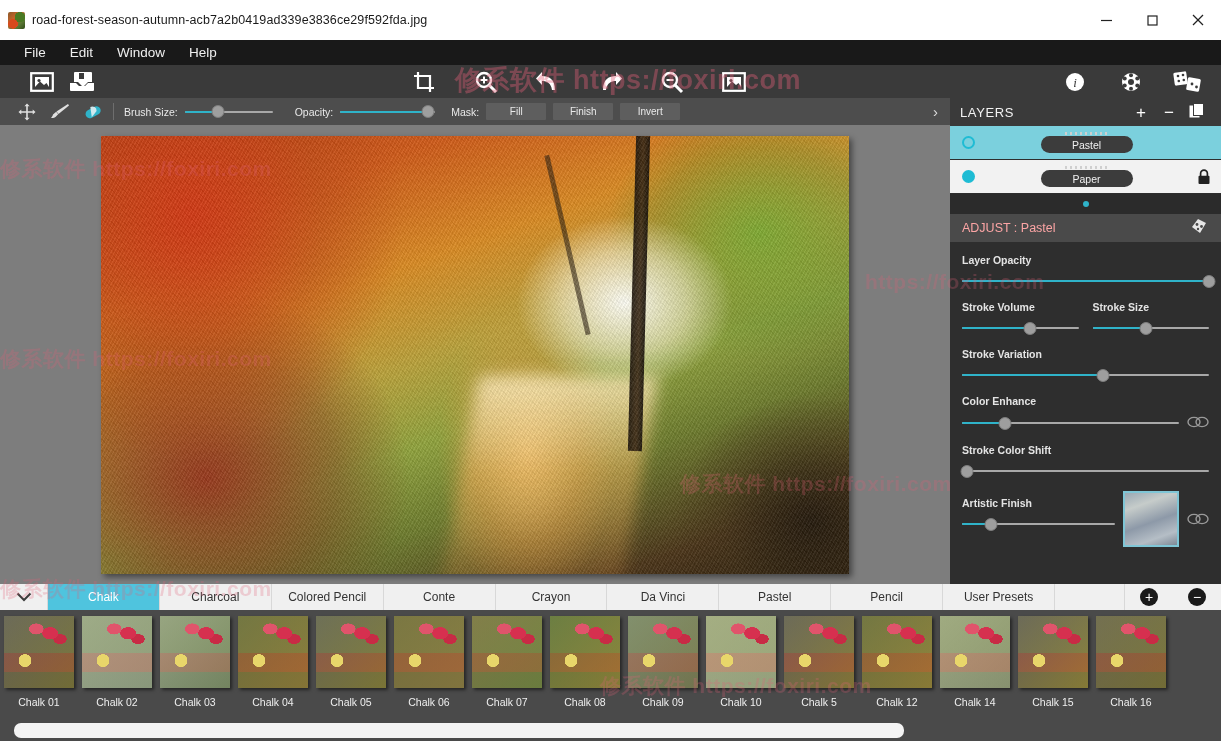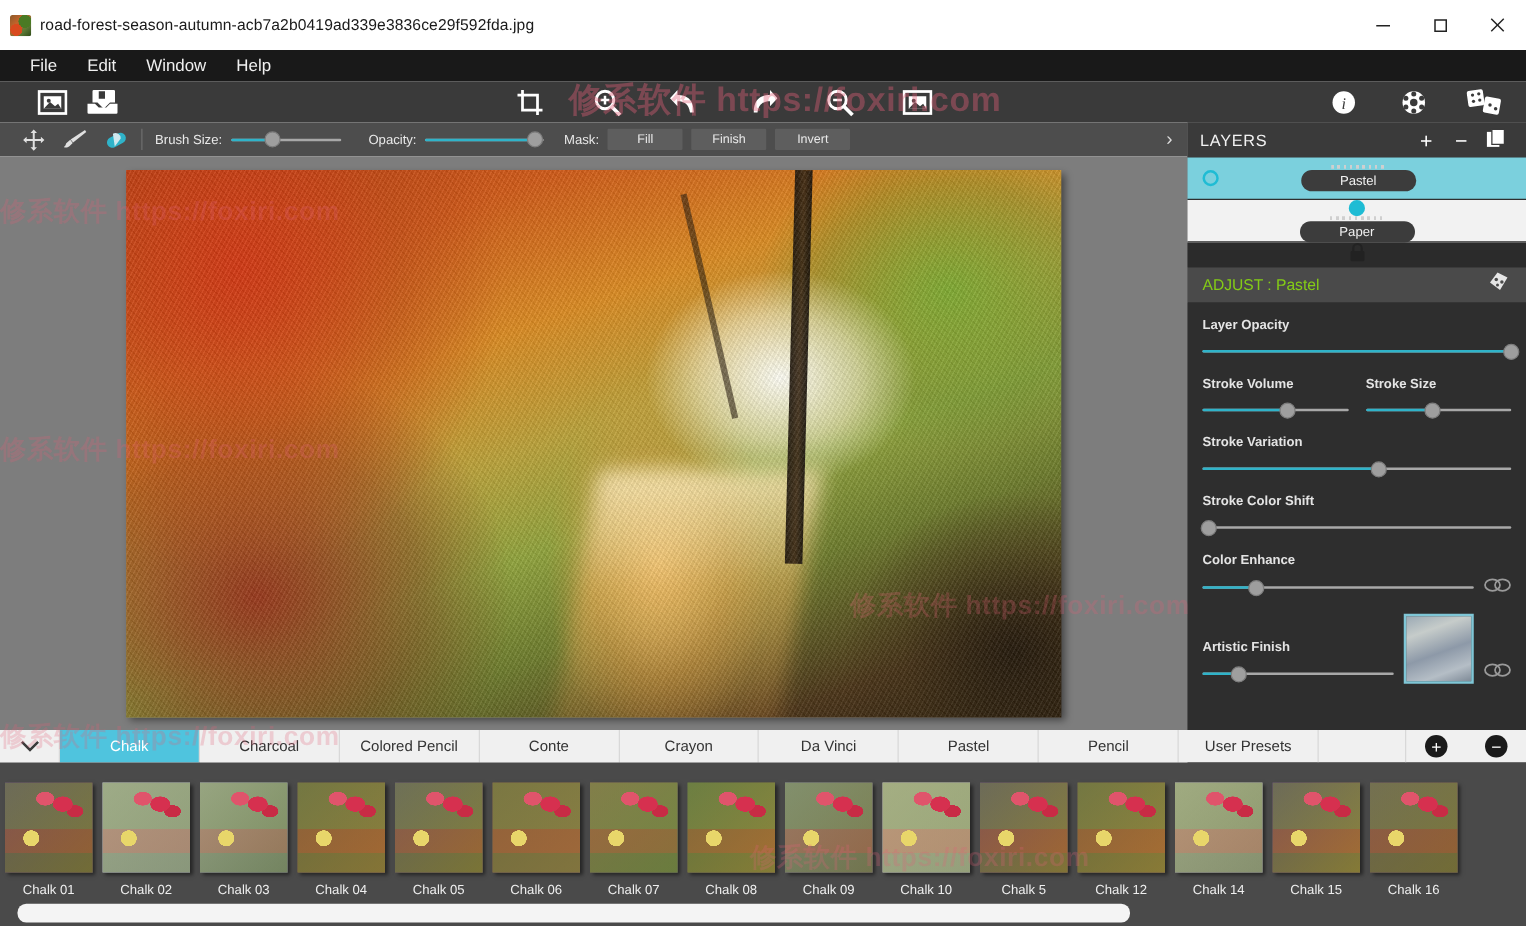--- a/index.html
+++ b/index.html
@@ -85,39 +85,39 @@
   
   .rightpanel { position:absolute; left:950px; top:98px; width:271px; height:486px;
     background:#2e2e2e; }
   .layers-head { height:28px; display:flex; align-items:center; padding:0 10px;
     background:#3a3a3a; }
   .layers-title { color:#f2f2f2; font-size:13px; letter-spacing:.6px; flex:1 1 auto; }
   .lh-btn { color:#fff; width:28px; text-align:center; font-size:17px; line-height:1; }
   .layer-row { height:34px; display:flex; align-items:center; position:relative;
     border-bottom:1px solid #2e2e2e; }
   .layer-row.sel { background:#7bd0dd; }
-  .layer-row.unsel { background:#f2f2f2;flex-direction:column; }
+  .layer-row.unsel { background:#f2f2f2; }
   .eye { width:36px; display:flex; align-items:center; justify-content:center; }
   .eye .dot { width:13px; height:13px; border-radius:50%; border:2px solid #1fbcd4;
     background:transparent; }
   .eye .dot.filled { background:#1fbcd4; border-color:#1fbcd4; }
   .layer-pill-wrap { flex:1 1 auto; display:flex; flex-direction:column;
     align-items:center; justify-content:center; }
   .grip { width:44px; height:3px; margin-bottom:1px;
     background:repeating-linear-gradient(90deg,#cfcfcf 0 2px, transparent 2px 5px); }
   .layer-pill { width:92px; height:17px; background:#3c3c3c; border-radius:9px;
     color:#f0f0f0; font-size:10.5px; display:flex; align-items:center;
     justify-content:center; }
   .lock { width:34px; display:flex; align-items:center; justify-content:center; }
   .layers-gap { height:20px; background:#2b2b2b; display:flex; align-items:center;
     justify-content:center; }
   .pagedot { width:6px; height:6px; border-radius:50%; background:#2fb3c9; }
   .adjust-head { height:28px; background:#4a4a4a; display:flex; align-items:center;
     padding:0 12px; }
-  .adjust-title { color:#84cc16; font-size:12.5px; flex:1 1 auto; }
+  .adjust-title { color:#fca5a5; font-size:12.5px; flex:1 1 auto; }
   .adjust-body { padding:12px 12px 0 12px; background:#2e2e2e; height:376px; position:relative; }
   .ctl { margin-bottom:12px;font-weight:bold; }
   .ctl-label { color:#e4e4e4; font-size:10.5px; margin-bottom:7px; }
   .row2 { display:flex; gap:14px; }
   .row2 > div { flex:1 1 0; }
   .ctl-with-link { display:flex; align-items:center; gap:8px; }
   .link-ic { color:#9a9a9a; flex:0 0 auto; }
   .finish-thumb { width:56px; height:56px; border:2px solid #7fc6d6;
     background:linear-gradient(160deg,#9aa9b4 0%,#c6ccca 25%,#8d99a8 55%,#b5bec6 80%,#7e8a97 100%);
     flex:0 0 auto; }
@@ -131,21 +131,21 @@
     font-size:12px; color:#333; border-right:1px solid #d8d8d8; }
   .ptab.active { background:#4fc4de; color:#fff; }
   .ptab.blank { flex:0 0 70px; }
   .pt-btns { flex:0 0 96px; display:flex; align-items:center;
     justify-content:space-around; }
   .circ { width:18px; height:18px; border-radius:50%; background:#1a1a1a;
     color:#fff; font-size:14px; display:flex; align-items:center;
     justify-content:center; line-height:1; }
 
   .presets { position:absolute; left:0; top:610px; width:1221px; height:110px;
-    background:#4a4a4a; display:flex; padding:16px 0 0 0; overflow:hidden; }
+    background:#4a4a4a; display:flex; padding:6px 0 0 0; overflow:hidden; }
   .preset { width:78px; flex:0 0 78px; display:flex; flex-direction:column;
     align-items:center; }
   .p-thumb { width:70px; height:72px; box-shadow:2px 2px 3px rgba(0,0,0,.5);
     position:relative; overflow:hidden; }
   .p-thumb::after { content:""; position:absolute; inset:0;
     background:
       radial-gradient(circle 9px at 30% 62%, #e8d66a 0 70%, transparent 72%),
       radial-gradient(ellipse 13px 10px at 66% 24%, #d6304f 0 60%, transparent 62%),
       radial-gradient(ellipse 12px 9px at 46% 18%, #e0546b 0 60%, transparent 62%),
       radial-gradient(ellipse 11px 8px at 80% 32%, #c82b45 0 60%, transparent 62%),
@@ -430,29 +430,20 @@
           </div>
         </div>
       </div>
 
       <div class="ctl">
         <div class="ctl-label">Stroke Variation</div>
         <div class="slider" style="width:100%">
           <div class="track"></div>
             <div class="fill" style="width:57%"></div>
           <div class="knob" style="left:57%"></div>
-        </div>
-      </div>
-
-      <div class="ctl">
-        <div class="ctl-label">Stroke Color Shift</div>
-        <div class="slider" style="width:100%">
-          <div class="track"></div>
-            <div class="fill" style="width:1%"></div>
-          <div class="knob" style="left:2%"></div>
         </div>
       </div>
 
       <div class="ctl">
         <div class="ctl-label">Color Enhance</div>
         <div class="ctl-with-link">
           <div class="slider" style="flex:1 1 auto">
             <div class="track"></div>
               <div class="fill" style="width:20%"></div>
             <div class="knob" style="left:20%"></div>
@@ -460,21 +451,30 @@
           <span class="link-ic">
             <svg width="22" height="12" viewBox="0 0 22 12">
                 <ellipse cx="7" cy="6" rx="6" ry="4.6" fill="none" stroke="#9a9a9a" stroke-width="1.4"></ellipse>
                 <ellipse cx="15" cy="6" rx="6" ry="4.6" fill="none" stroke="#9a9a9a" stroke-width="1.4"></ellipse>
               </svg>
           </span>
         </div>
       </div>
 
       <div class="ctl">
-        <div class="ctl-with-link" style="align-items:flex-end">
+        <div class="ctl-label">Stroke Color Shift</div>
+        <div class="slider" style="width:100%">
+          <div class="track"></div>
+            <div class="fill" style="width:1%"></div>
+          <div class="knob" style="left:2%"></div>
+        </div>
+      </div>
+
+      <div class="ctl">
+        <div class="ctl-with-link" style="align-items:flex-start">
           <div style="flex:1 1 auto; padding-top:6px">
             <div class="ctl-label">Artistic Finish</div>
             <div class="slider" style="width:100%">
               <div class="track"></div>
                 <div class="fill" style="width:19%"></div>
               <div class="knob" style="left:19%"></div>
             </div>
           </div>
           <div class="finish-thumb"></div>
           <span class="link-ic" style="padding-top:20px">
@@ -572,18 +572,19 @@
         <div class="p-label">Chalk 16</div>
       </div>
   </div>
 
   <div class="hscroll">
     <div class="thumb" style="width:890px"></div>
   </div>
 
   <div class="wm" style="left:455px; top:62px">修系软件 https://foxiri.com</div>
   <div class="wm small" style="left:0px; top:155px">修系软件 https://foxiri.com</div>
+  <div class="wm small" style="left:865px; top:270px">https://foxiri.com</div>
   <div class="wm small" style="left:0px; top:345px">修系软件 https://foxiri.com</div>
   <div class="wm small" style="left:680px; top:470px">修系软件 https://foxiri.com</div>
   <div class="wm small" style="left:0px; top:575px">修系软件 https://foxiri.com</div>
   <div class="wm small" style="left:600px; top:672px">修系软件 https://foxiri.com</div>
 
 </div>
 
 </body></html>

